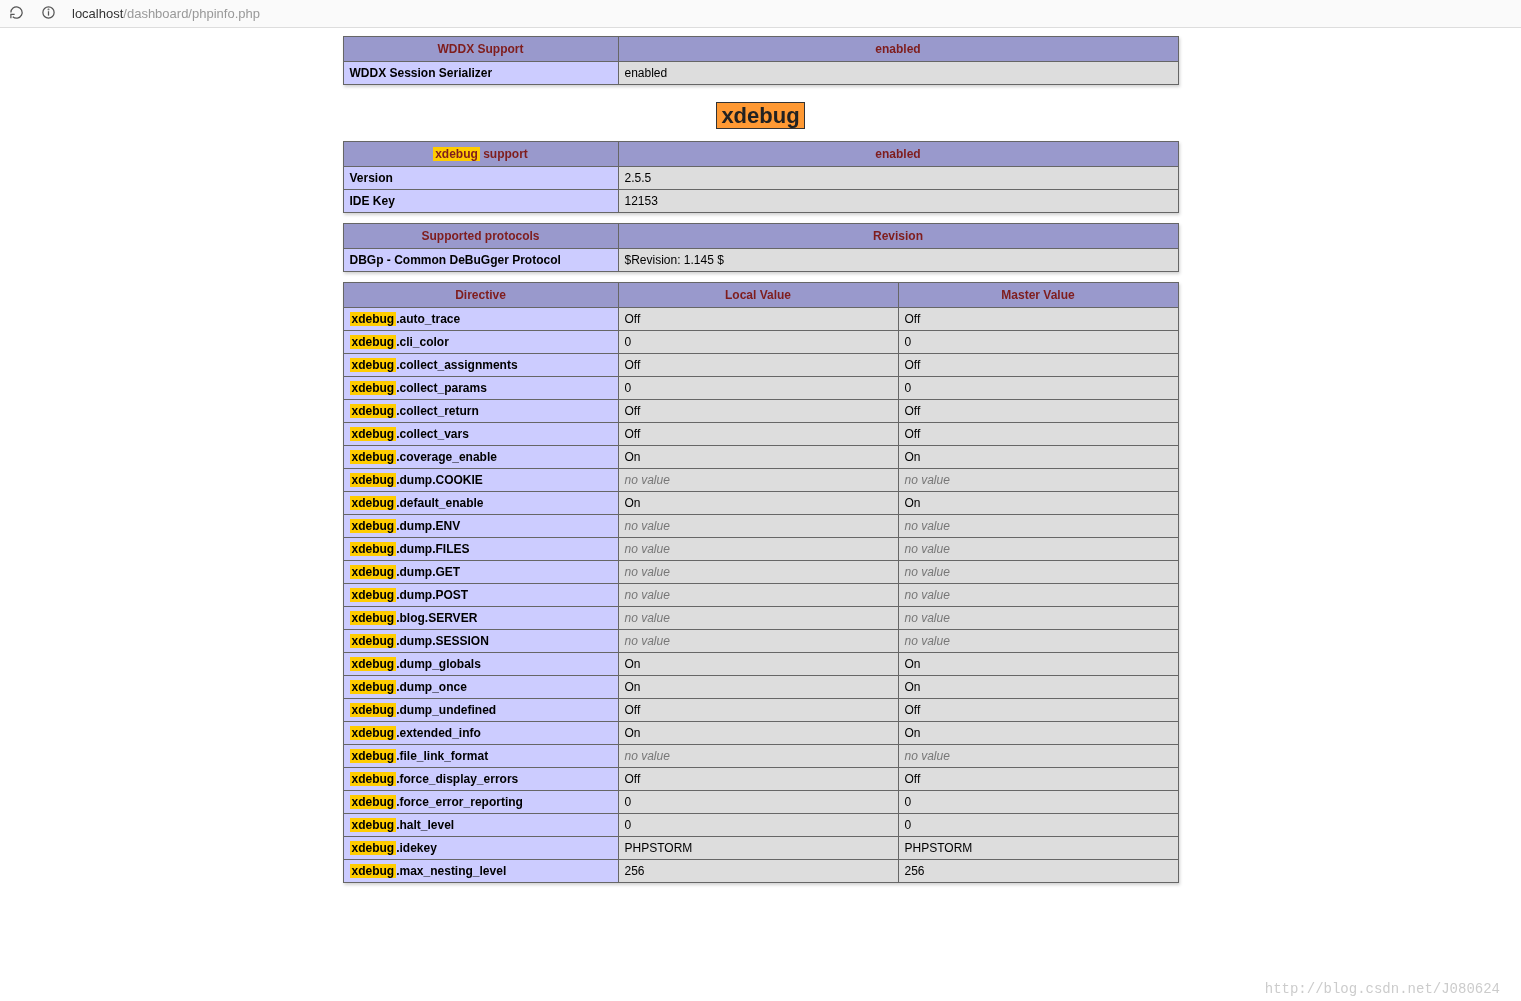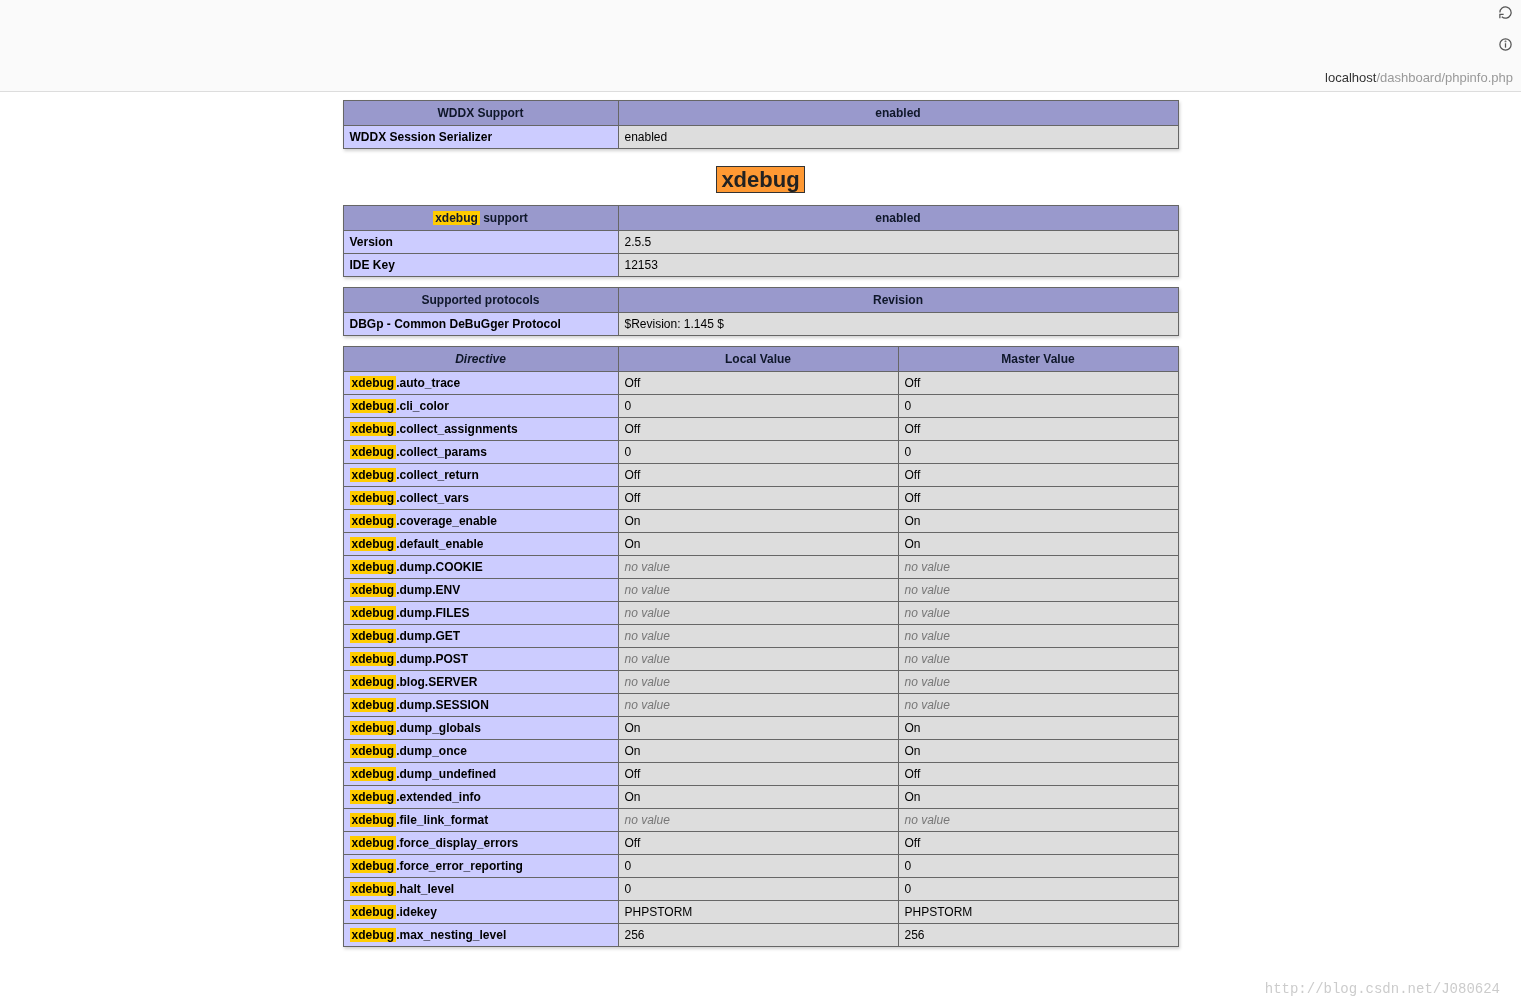--- a/index.html
+++ b/index.html
@@ -6,26 +6,25 @@
   body {
     margin: 0;
     padding: 0;
     font-family: Arial, Helvetica, sans-serif;
     font-size: 12px;
     background: #fff;
     color: #222;
   }
   .browser-bar {
     display: flex;
-    align-items: flex-end;
+    align-items: flex-start;
     padding: 4px 8px;
     border-bottom: 1px solid #ddd;
     background: #fafafa;
     gap: 16px;
-    flex-direction: column;
   }
   .browser-icon {
     width: 16px; height: 16px;
     display: inline-flex; align-items: center; justify-content: center;
     color: #555;
   }
   .url-bar {
     flex: 1;
     color: #999;
     font-size: 13px;
@@ -37,21 +36,21 @@
     margin: 8px auto 0 auto;
   }
   table.phpinfo {
     width: 100%;
     border-collapse: collapse;
     margin-bottom: 10px;
     box-shadow: 1px 2px 3px rgba(0,0,0,.18);
   }
   table.phpinfo th {
     background: #9999cc;
-    color: #0f172a;
+    color: #7f1d1d;
     font-weight: bold;
     text-align: center;
     padding: 5px 24px;
     border: 1px solid #666;
     font-size: 12px;
   }
   table.phpinfo td {
     padding: 4px 6px;
     border: 1px solid #666;
     font-size: 12px;
@@ -88,21 +87,21 @@
   }
   .watermark {
     position: fixed;
     bottom: 4px;
     right: 21px;
     color: #ccc;
     font-size: 14px;
     font-family: "Courier New", monospace;
     pointer-events: none;
   }
-  .three-col th:nth-child(1){ width:275px;font-style:italic;}
+  .three-col th:nth-child(1){ width:275px;}
   .three-col th:nth-child(2){ width:280px;margin-top:16px;}
   .two-col-wide th:nth-child(1){width:275px;}
 </style>
 </head>
 <body>
 
 <div class="browser-bar">
   <span class="browser-icon">
     <svg viewBox="0 0 24 24" width="15" height="15" fill="none" stroke="#555" stroke-width="2">
         <path d="M3 12a9 9 0 1 1 3 6.7"></path>
@@ -210,28 +209,28 @@
           <td class="e"><span class="hl">xdebug</span><span>.collect_vars</span></td>
           <td class="v">Off</td>
           <td class="v">Off</td>
         </tr>
         <tr>
           <td class="e"><span class="hl">xdebug</span><span>.coverage_enable</span></td>
           <td class="v">On</td>
           <td class="v">On</td>
         </tr>
         <tr>
+          <td class="e"><span class="hl">xdebug</span><span>.dump.COOKIE</span></td>
+          <td class="v italic">no value</td>
+          <td class="v italic">no value</td>
+        </tr>
+        <tr>
           <td class="e"><span class="hl">xdebug</span><span>.default_enable</span></td>
           <td class="v">On</td>
           <td class="v">On</td>
-        </tr>
-        <tr>
-          <td class="e"><span class="hl">xdebug</span><span>.dump.COOKIE</span></td>
-          <td class="v italic">no value</td>
-          <td class="v italic">no value</td>
         </tr>
         <tr>
           <td class="e"><span class="hl">xdebug</span><span>.dump.ENV</span></td>
           <td class="v italic">no value</td>
           <td class="v italic">no value</td>
         </tr>
         <tr>
           <td class="e"><span class="hl">xdebug</span><span>.dump.FILES</span></td>
           <td class="v italic">no value</td>
           <td class="v italic">no value</td>

